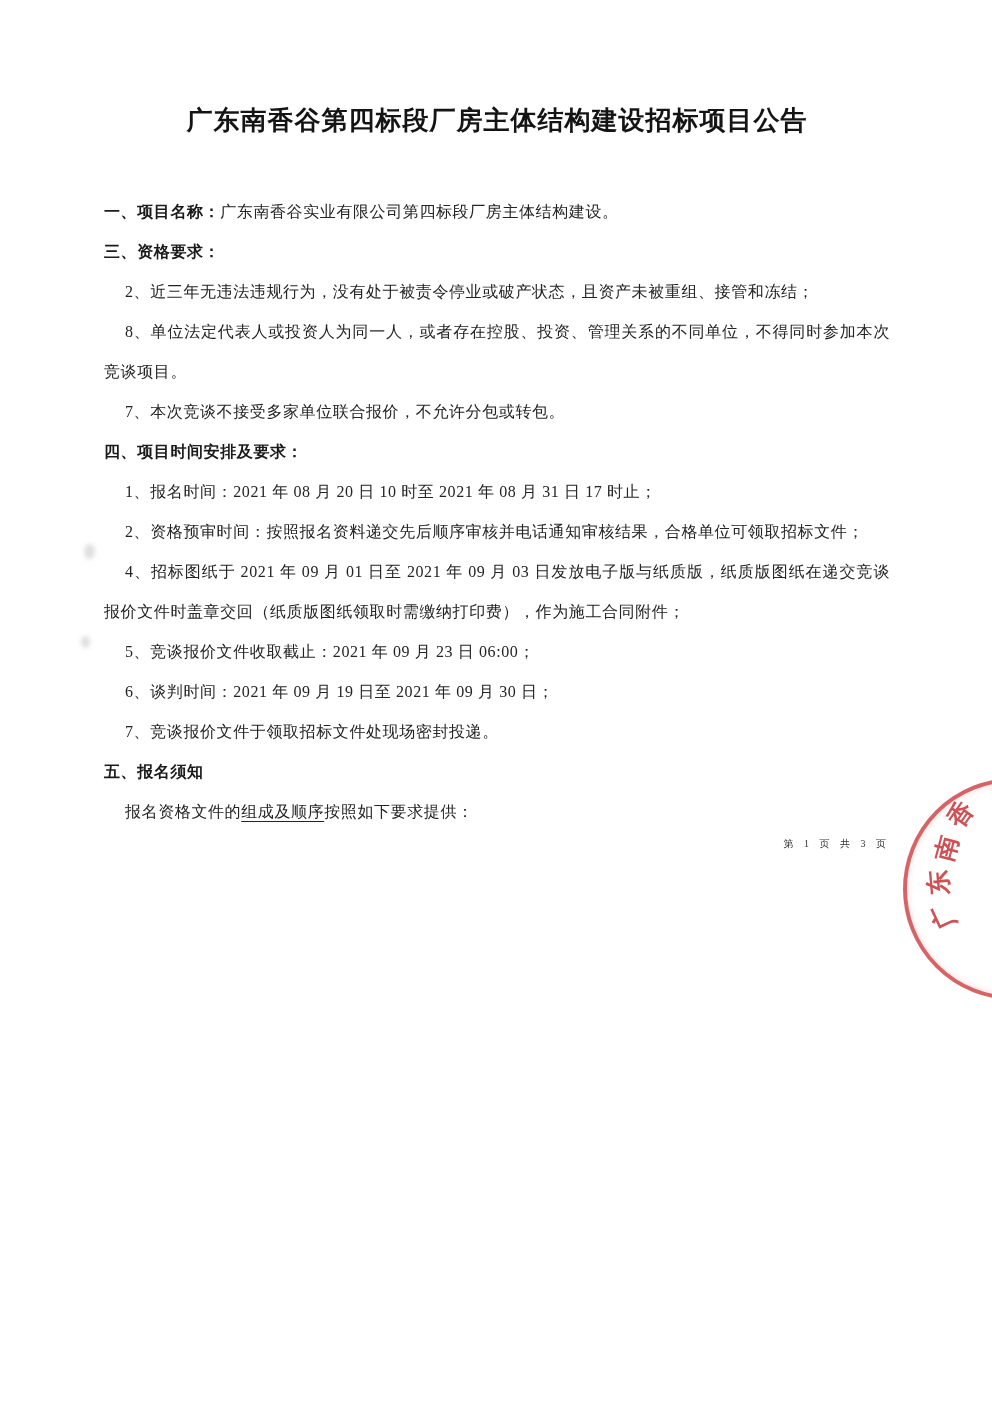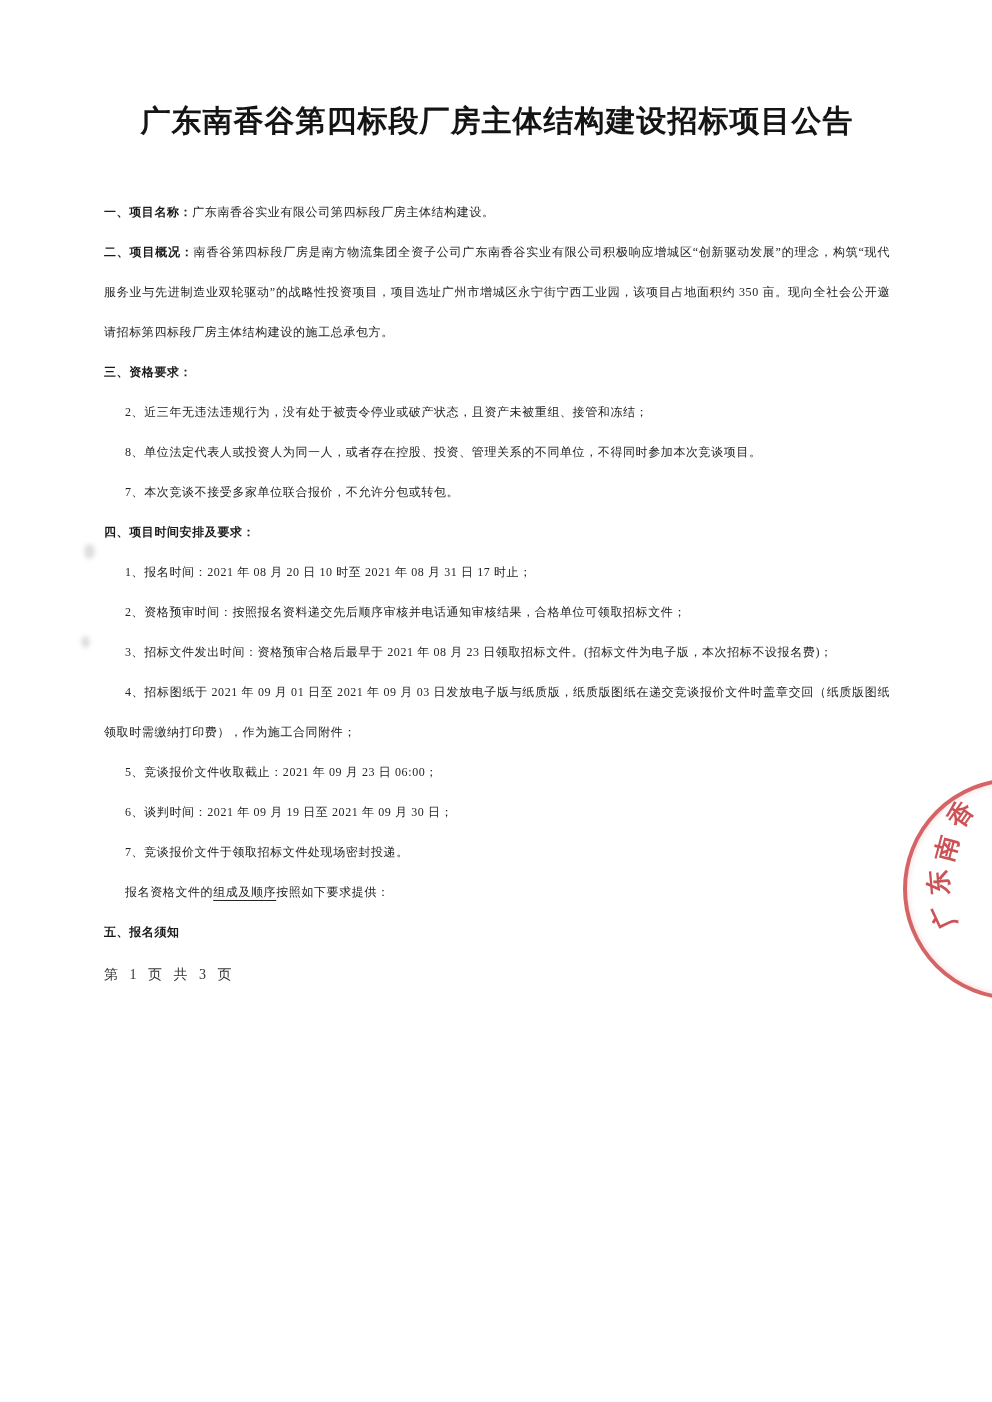--- a/index.html
+++ b/index.html
@@ -13,43 +13,43 @@
     font-family: "Liberation Serif", "DejaVu Serif", serif;
     color: #222222;
   }
   .doc {
     position: absolute;
     left: 104px;
     top: 100px;
     width: 786px;
   }
   .title {
-    font-size: 30px;
+    font-size: 26px;
     line-height: 42px;
     font-weight: bold;
     text-align: center;
     letter-spacing: 1px;
     color: #141414;
     margin: 0 0 50px 0;
   }
   .para {
-    font-size: 12px;
+    font-size: 16px;
     line-height: 40px;
     letter-spacing: 0.6px;
     text-align: justify;
     margin: 0;
     color: #242424;
   }
   .para .label { font-weight: bold; color: #1a1a1a; }
   .para.item { text-indent: 21px; }
   .uline { text-decoration: underline; text-underline-offset: 4px; }
   .footer {
-    margin-top: 14px;
-    text-align: left;
-    font-size: 14px;
+    margin-top: 5px;
+    text-align: right;
+    font-size: 10px;
     letter-spacing: 4px;
     color: #333333;
   }
   
   .stamp { position: absolute; left: 0; top: 0; width: 992px; height: 1402px; pointer-events: none; }
   .stamp-arc {
     position: absolute;
     left: 903px;
     top: 778px;
     width: 214px;
@@ -82,50 +82,48 @@
 </head>
 <body>
 
 <div class="page">
   <div class="doc">
 
     <h1 class="title">广东南香谷第四标段厂房主体结构建设招标项目公告</h1>
 
     <p class="para section"><span class="label">一、项目名称：</span><span>广东南香谷实业有限公司第四标段厂房主体结构建设。</span></p>
 
-    <p class="para section"><span class="label">二、项目概况：</span><span>南香谷第四标段厂房是南方物流集团全资子公司广东南香谷实业有限公司积极响应增城区“创新驱动发展”的理念，构筑“现代服务业与先进制造业双轮驱动”的战略性投资项目，项目选址广州市增城区永宁街宁西工业园，该项目占地面积约 350 亩。现向全社会公开邀请招标第四标段厂房主体结构建设的施工总承包方。</span></p>
 
     <p class="para section"><span class="label">三、资格要求：</span></p>
 
 
     <p class="para item"><span>2、近三年无违法违规行为，没有处于被责令停业或破产状态，且资产未被重组、接管和冻结；</span></p>
 
     <p class="para item"><span>8、单位法定代表人或投资人为同一人，或者存在控股、投资、管理关系的不同单位，不得同时参加本次竞谈项目。</span></p>
 
     <p class="para item"><span>7、本次竞谈不接受多家单位联合报价，不允许分包或转包。</span></p>
 
     <p class="para section"><span class="label">四、项目时间安排及要求：</span></p>
 
     <p class="para item"><span>1、报名时间：2021 年 08 月 20 日 10 时至 2021 年 08 月 31 日 17 时止；</span></p>
 
     <p class="para item"><span>2、资格预审时间：按照报名资料递交先后顺序审核并电话通知审核结果，合格单位可领取招标文件；</span></p>
 
-    <p class="para item"><span>3、招标文件发出时间：资格预审合格后最早于 2021 年 08 月 23 日领取招标文件。(招标文件为电子版，本次招标不设报名费)；</span></p>
 
     <p class="para item"><span>4、招标图纸于 2021 年 09 月 01 日至 2021 年 09 月 03 日发放电子版与纸质版，纸质版图纸在递交竞谈报价文件时盖章交回（纸质版图纸领取时需缴纳打印费），作为施工合同附件；</span></p>
 
     <p class="para item"><span>5、竞谈报价文件收取截止：2021 年 09 月 23 日 06:00；</span></p>
 
     <p class="para item"><span>6、谈判时间：2021 年 09 月 19 日至 2021 年 09 月 30 日；</span></p>
 
     <p class="para item"><span>7、竞谈报价文件于领取招标文件处现场密封投递。</span></p>
 
+    <p class="para section"><span class="label">五、报名须知</span></p>
+
     <p class="para item"><span>报名资格文件的</span><span class="uline">组成及顺序</span><span>按照如下要求提供：</span></p>
-
-    <p class="para section"><span class="label">五、报名须知</span></p>
 
     <div class="footer">第 1 页 共 3 页</div>
   </div>
 
   <div class="stamp">
     <div class="stamp-arc"></div>
     <span class="stamp-char c0">香</span>
     <span class="stamp-char c1">南</span>
     <span class="stamp-char c2">东</span>
     <span class="stamp-char c3">广</span>

